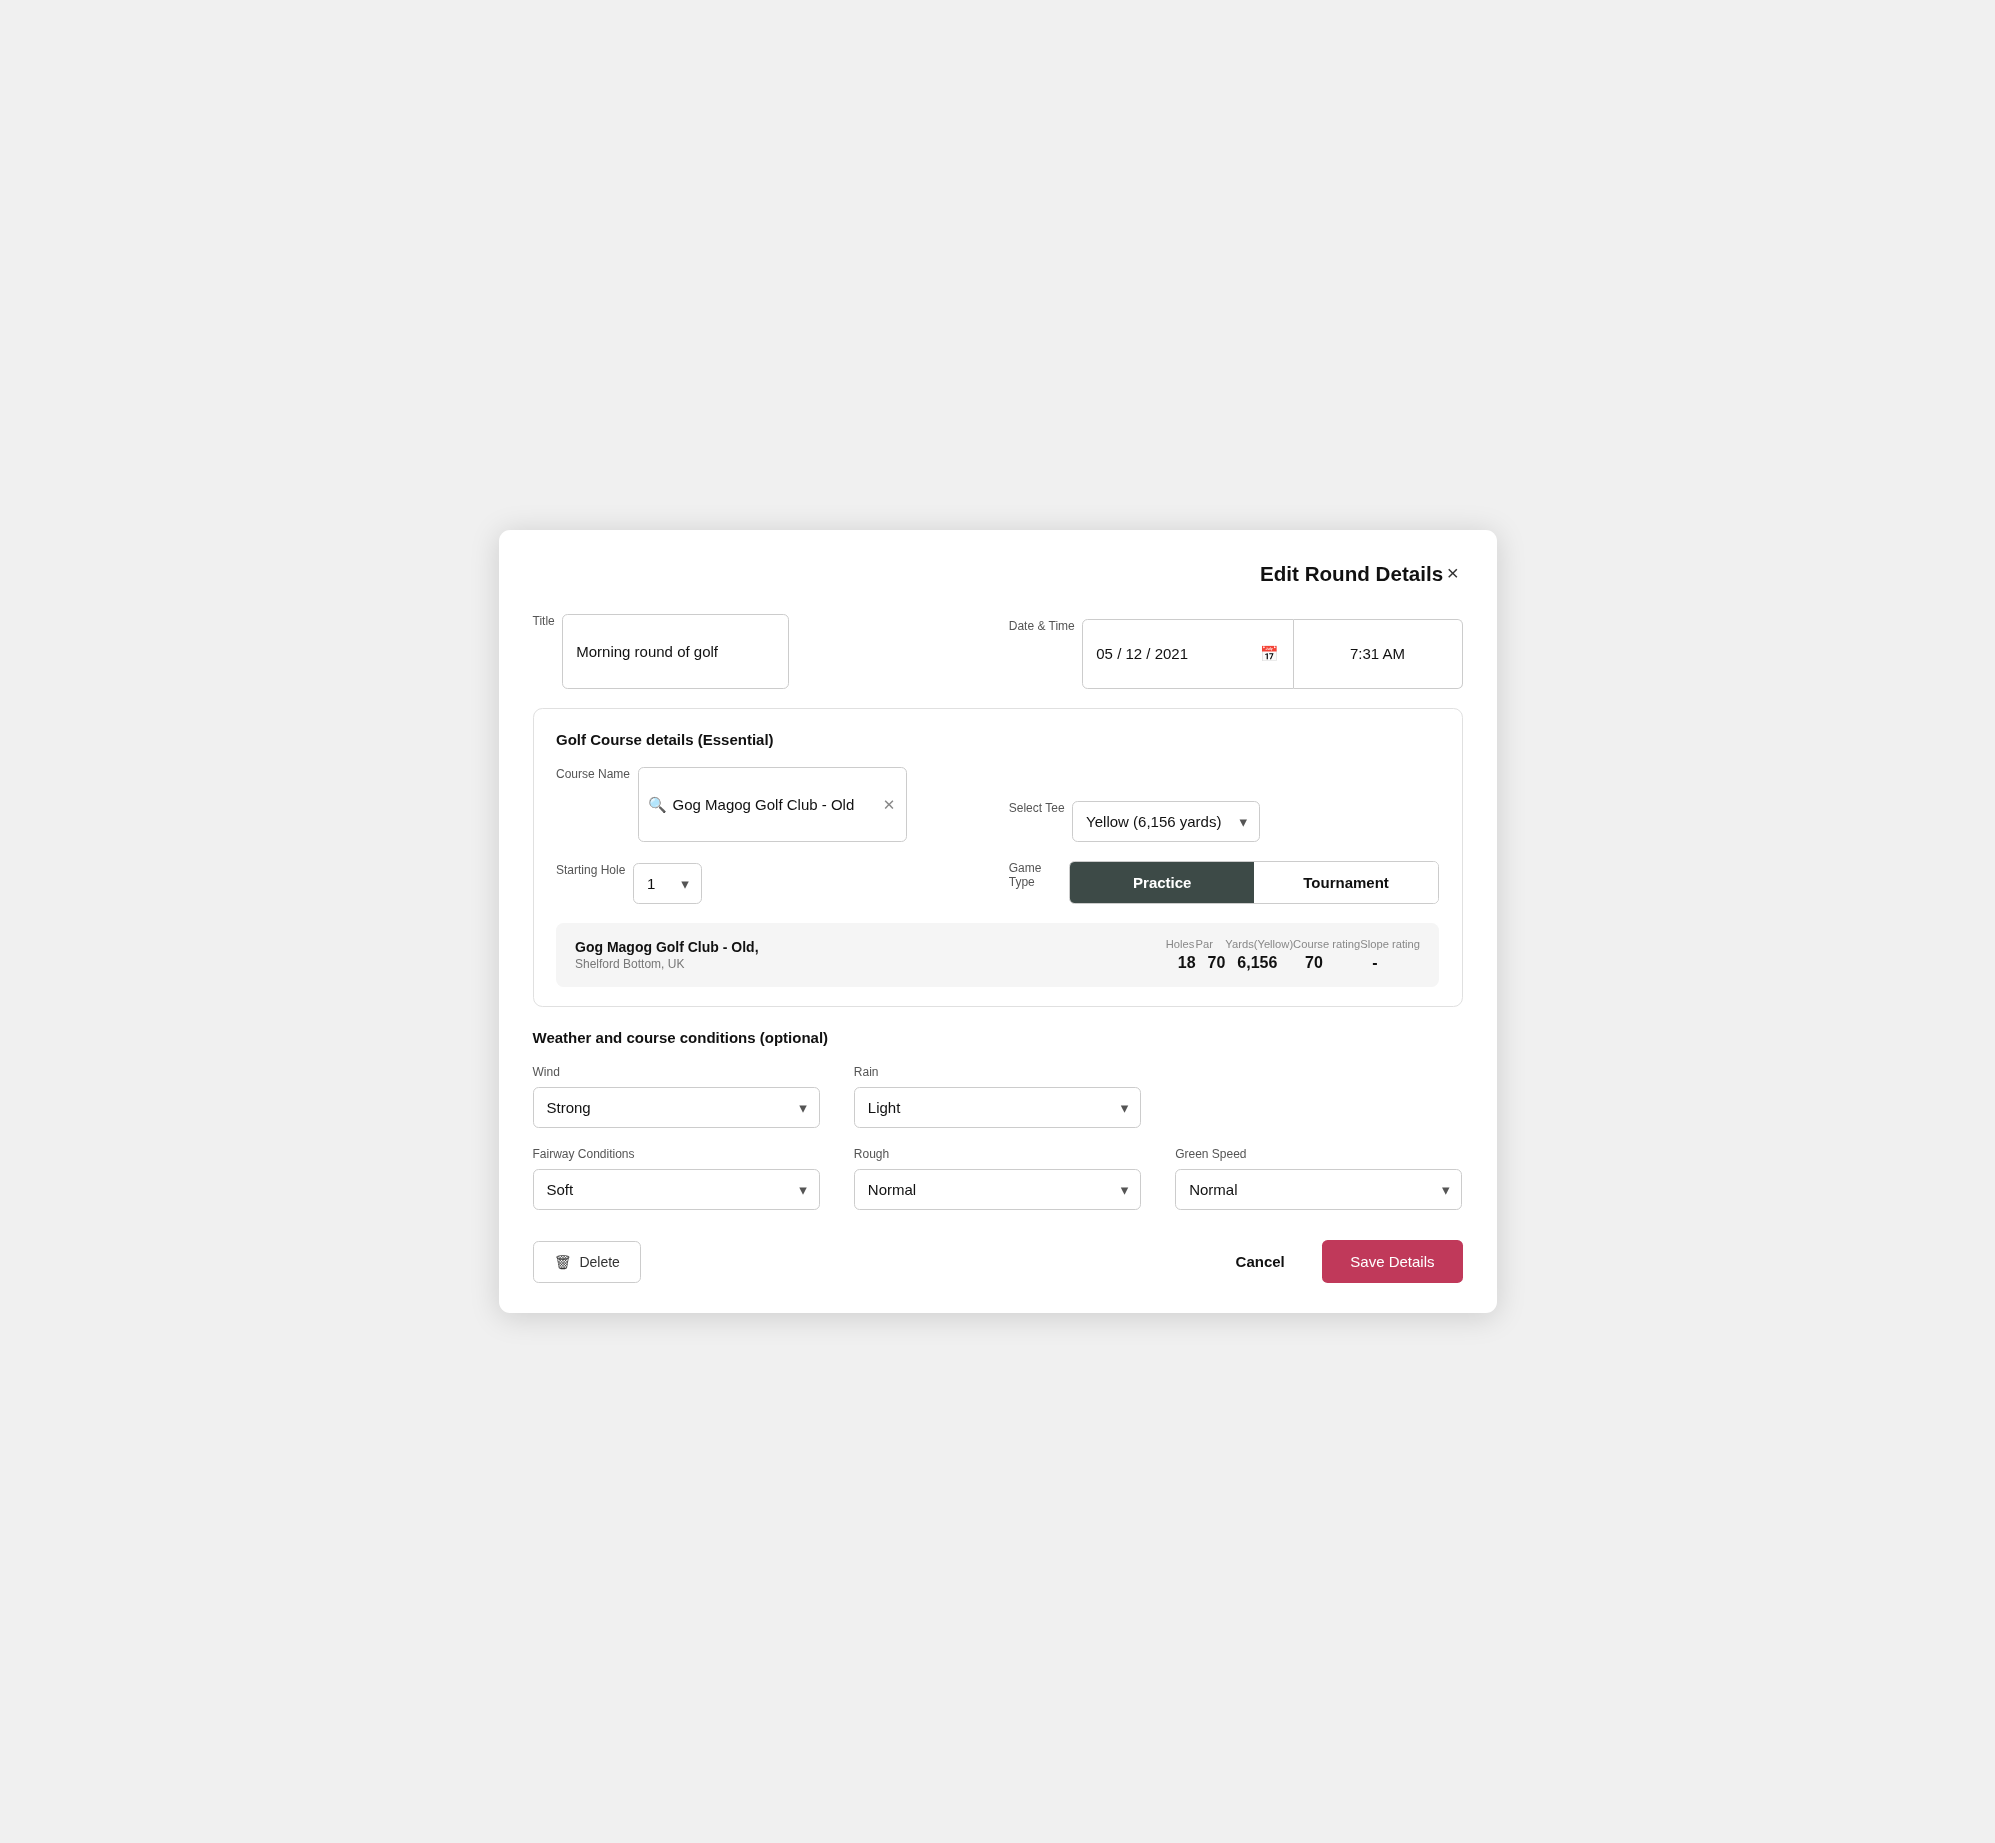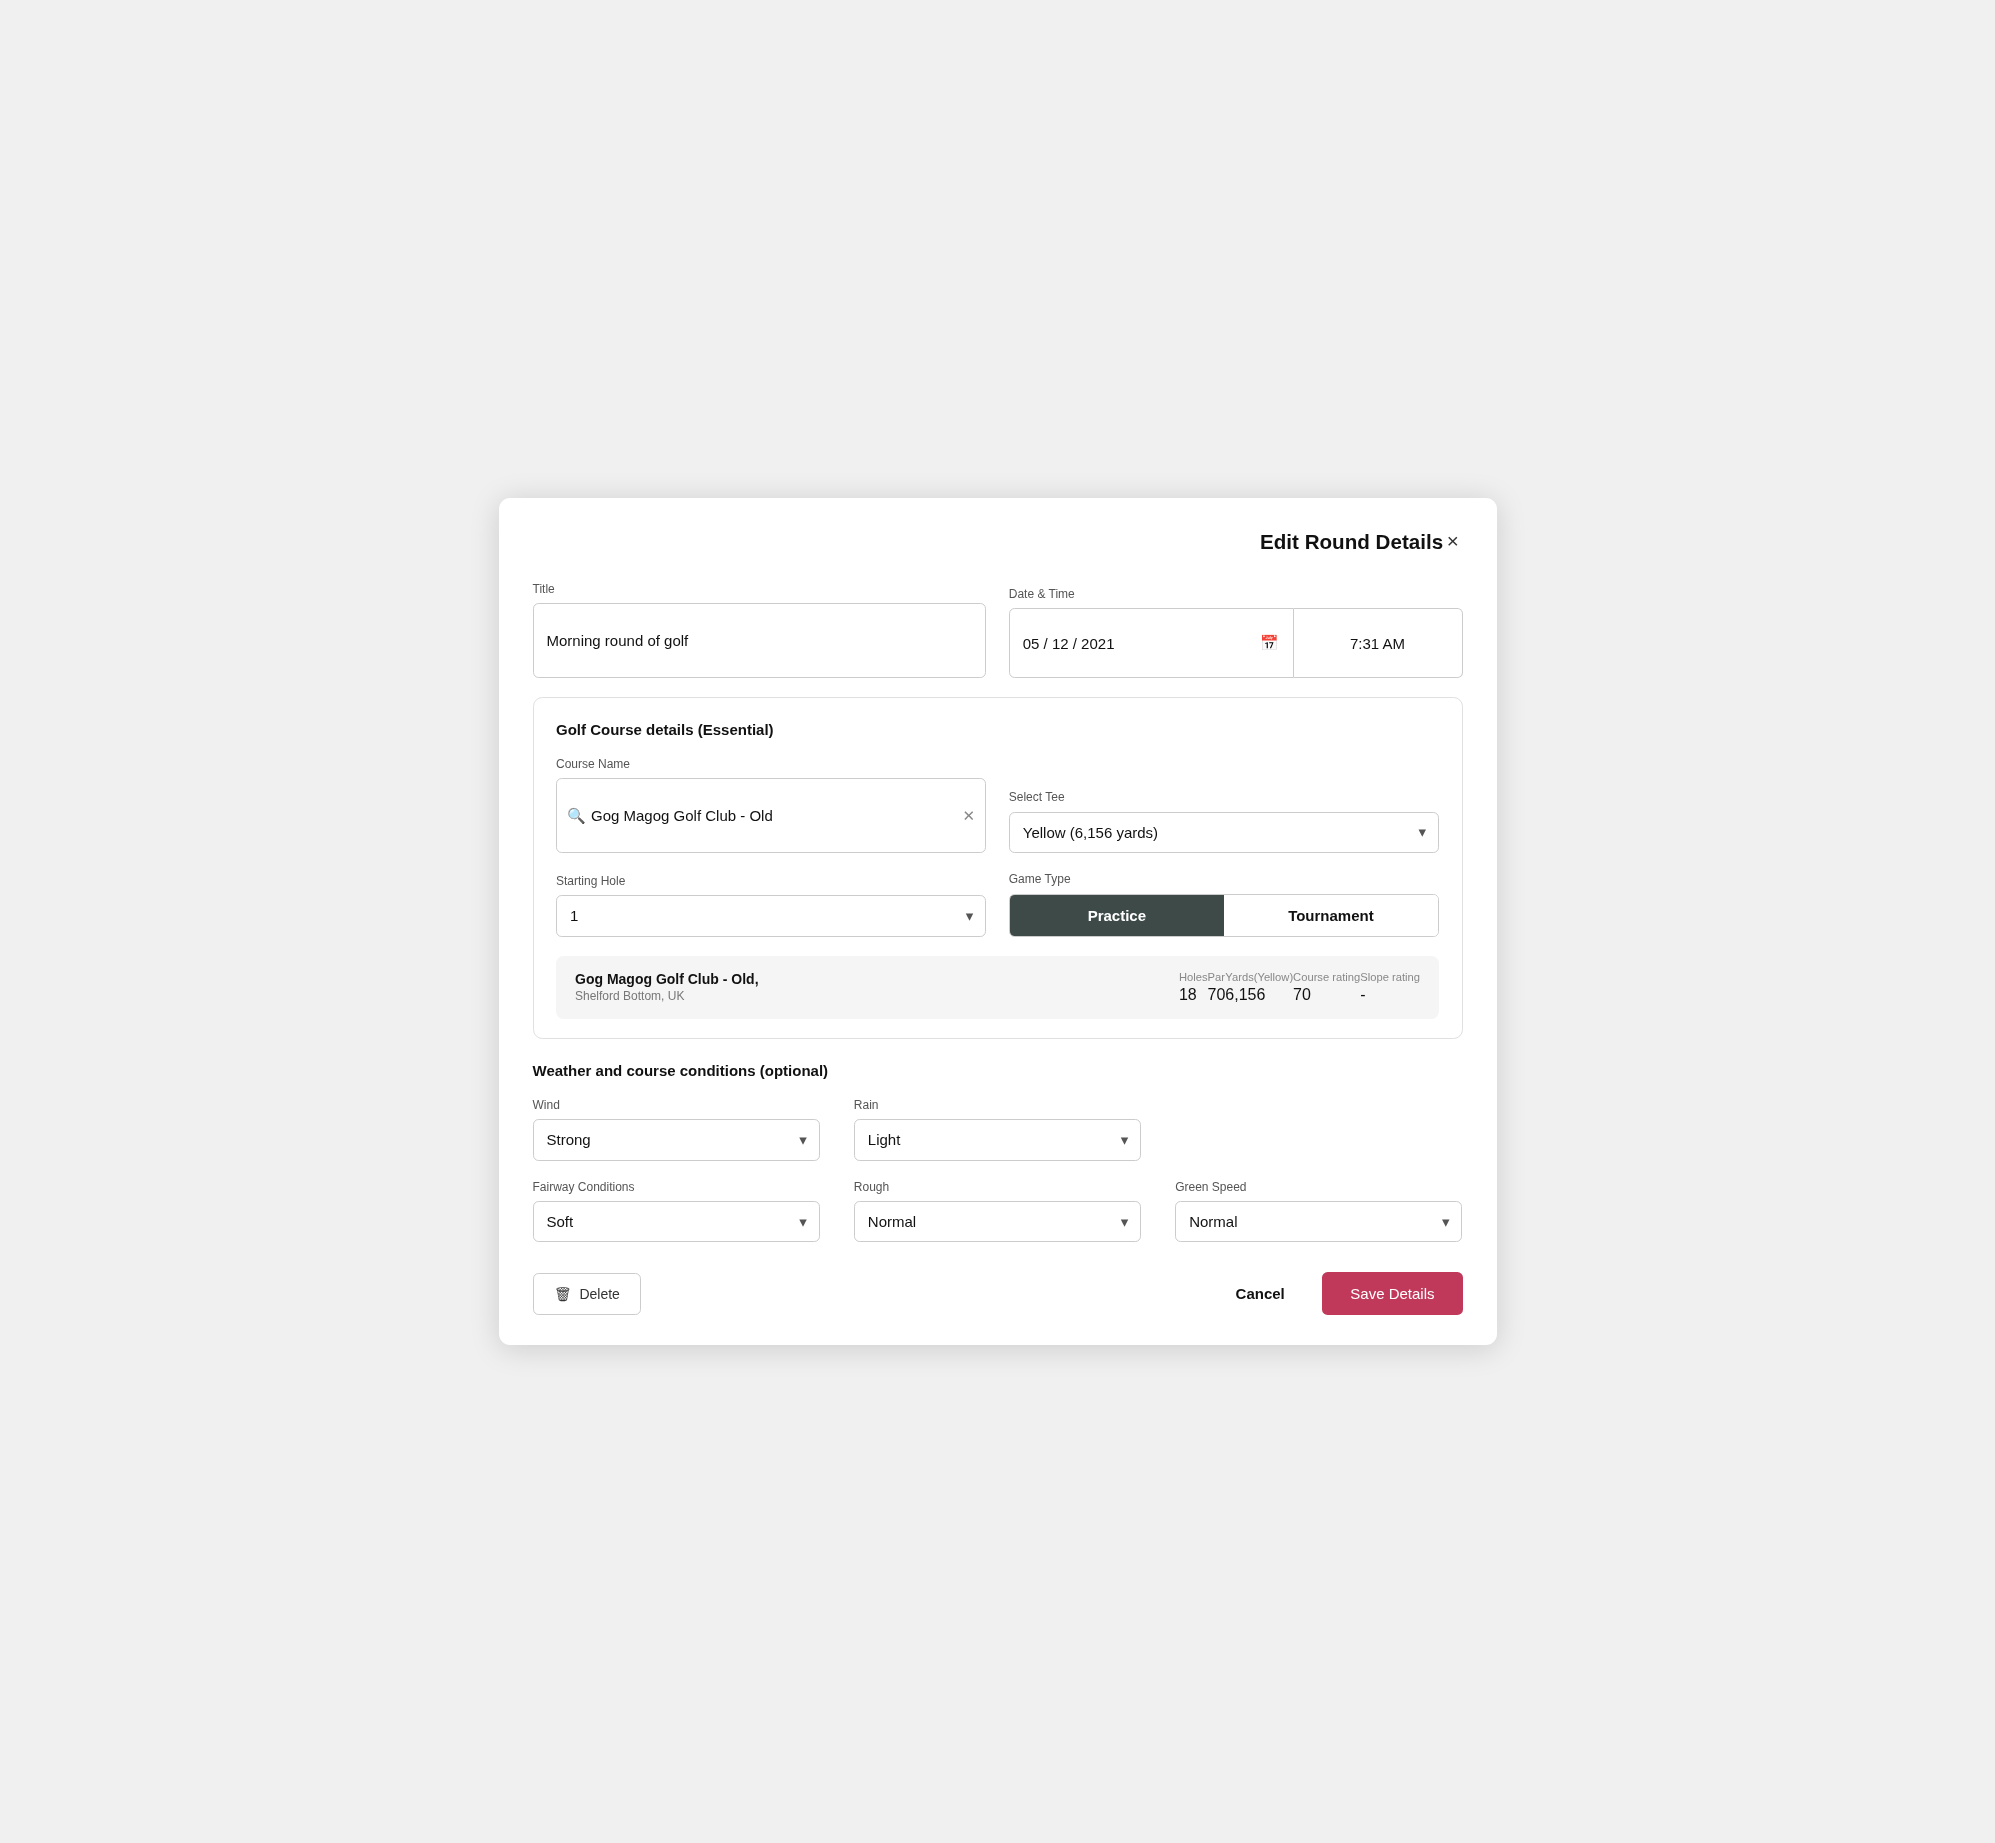--- a/index.html
+++ b/index.html
@@ -42,21 +42,20 @@
       line-height: 1;
     }
     .form-row {
       display: flex;
       gap: 22.5px;
       margin-bottom: 19px;
       align-items: flex-end;
     }
     .form-group {
       display: flex;
-      flex-direction: column;
       gap: 7.5px;
     }
     .form-group.flex-1 { flex: 1; }
     label {
       font-size: 12px;
       color: #555;
       font-weight: 400;
     }
     input[type="text"] {
       border: 1.4px solid #ccc;
@@ -210,22 +209,23 @@
       flex-direction: column;
       align-items: flex-start;
       gap: 3.7px;
     }
     .course-stat .stat-label {
       font-size: 11.2px;
       color: #888;
     }
     .course-stat .stat-value {
       font-size: 16px;
-      font-weight: 400;
-      color: #111;
+      font-weight: 700;
+      color: #111;
+      margin-left: 12px;
     }
     .weather-title {
       font-size: 15px;
       font-weight: 700;
       color: #111;
       margin-bottom: 19px;
     }
     .weather-row {
       display: flex;
       gap: 34px;

